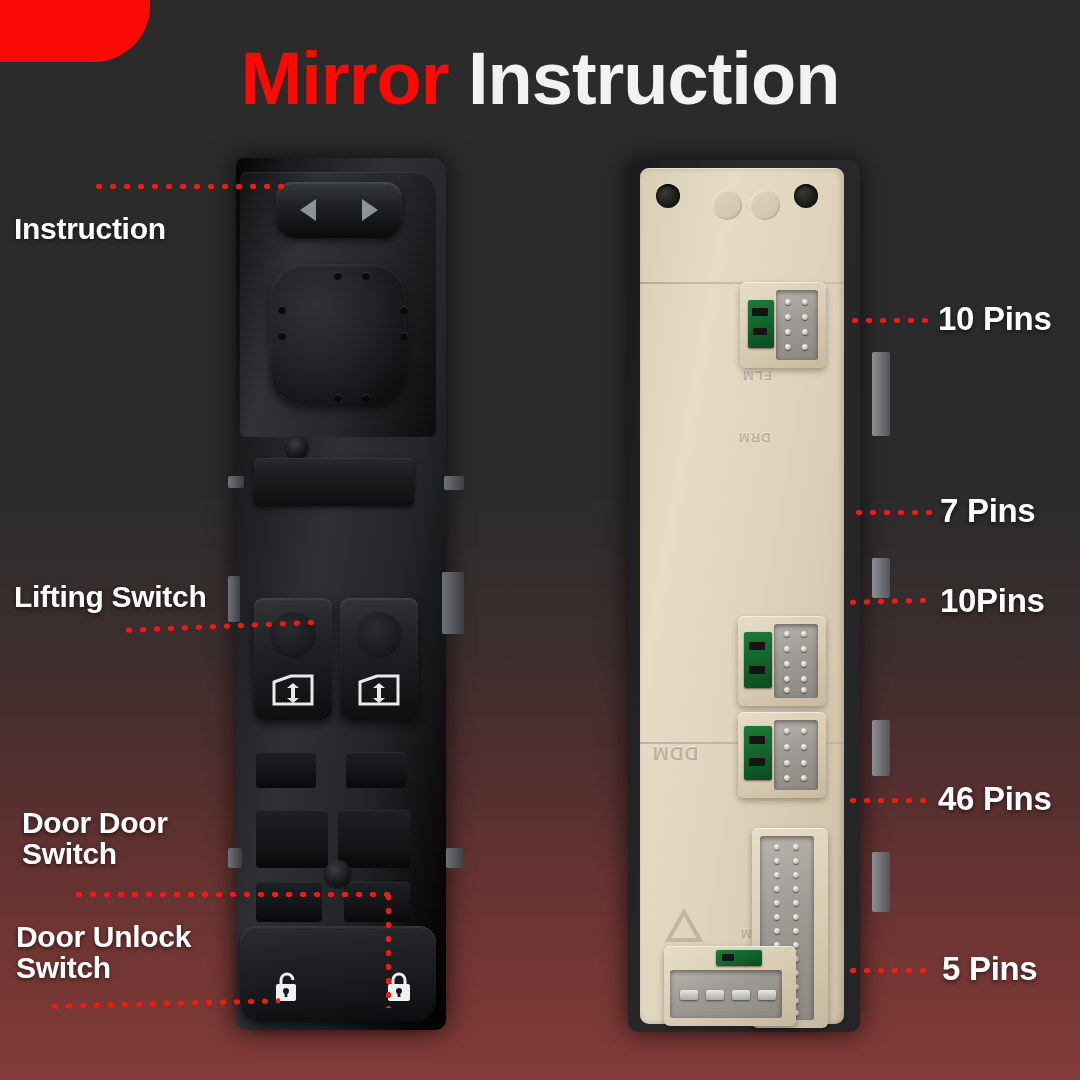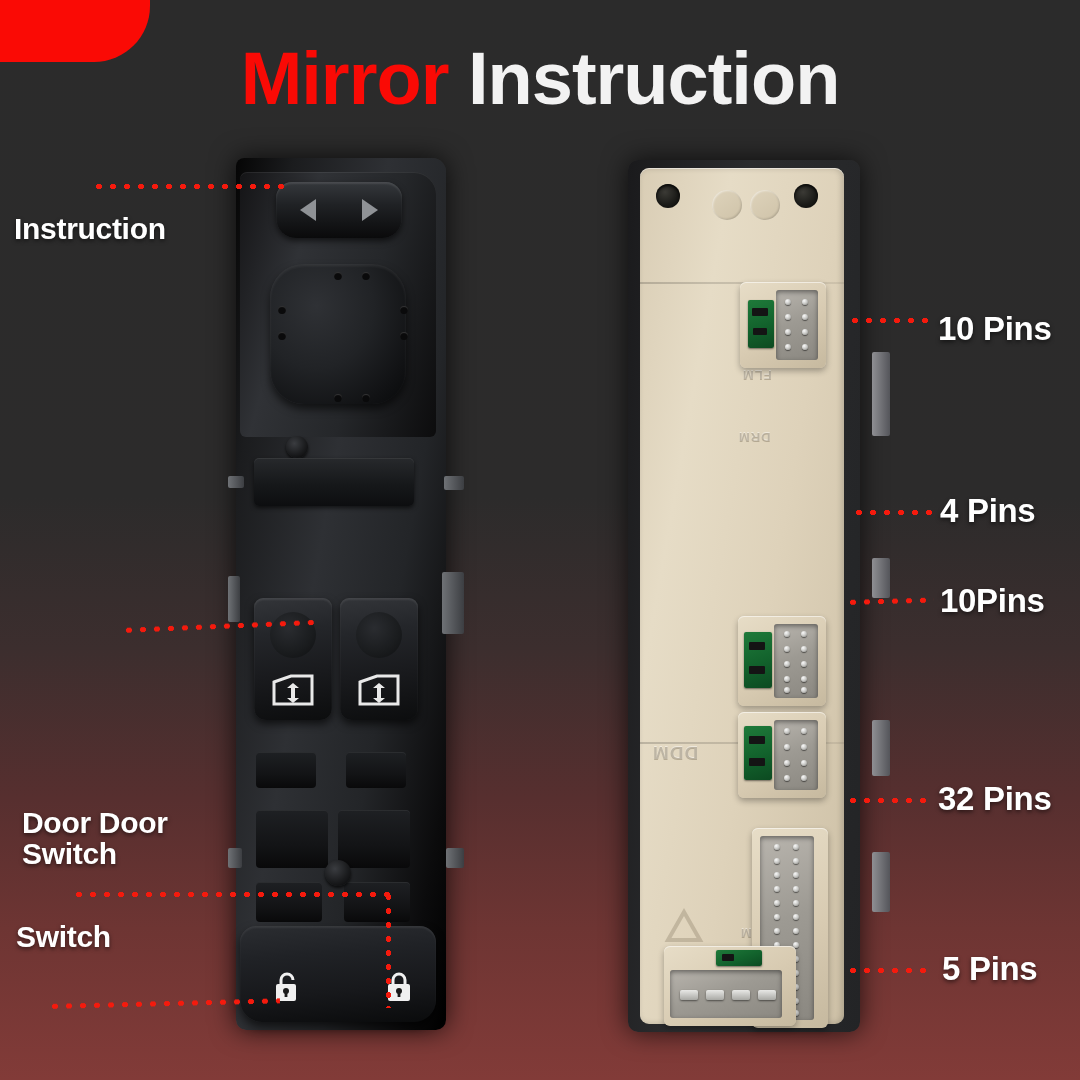--- a/index.html
+++ b/index.html
@@ -400,29 +400,33 @@
   <div class="leader" style="left:848px;top:316px;width:84px"></div>
   <div class="leader" style="left:852px;top:508px;width:82px"></div>
   <div class="leader" style="left:846px;top:598px;width:88px;transform:rotate(-1.6deg)"></div>
   <div class="leader" style="left:846px;top:796px;width:82px"></div>
   <div class="leader" style="left:846px;top:966px;width:84px"></div>
 
   <div class="callout" style="left:14px;top:214px">
     <div>Instruction</div>
   </div>
 
+  <div class="callout" style="left:14px;top:582px">
+    <div>Lifting Switch</div>
+  </div>
 
   <div class="callout" style="left:22px;top:808px">
     <div>Door Door</div>
     <div>Switch</div>
   </div>
 
   <div class="callout" style="left:16px;top:922px">
+    <div>Door Unlock</div>
     <div>Switch</div>
   </div>
 
-  <div class="callout right" style="left:938px;top:312px">10 Pins</div>
-  <div class="callout right" style="left:940px;top:494px">4 Pins</div>
+  <div class="callout right" style="left:938px;top:302px">10 Pins</div>
+  <div class="callout right" style="left:940px;top:494px">7 Pins</div>
   <div class="callout right" style="left:940px;top:584px">10Pins</div>
-  <div class="callout right" style="left:938px;top:782px">32 Pins</div>
+  <div class="callout right" style="left:938px;top:782px">46 Pins</div>
   <div class="callout right" style="left:942px;top:952px">5 Pins</div>
 
 </div>
 
 </body></html>

